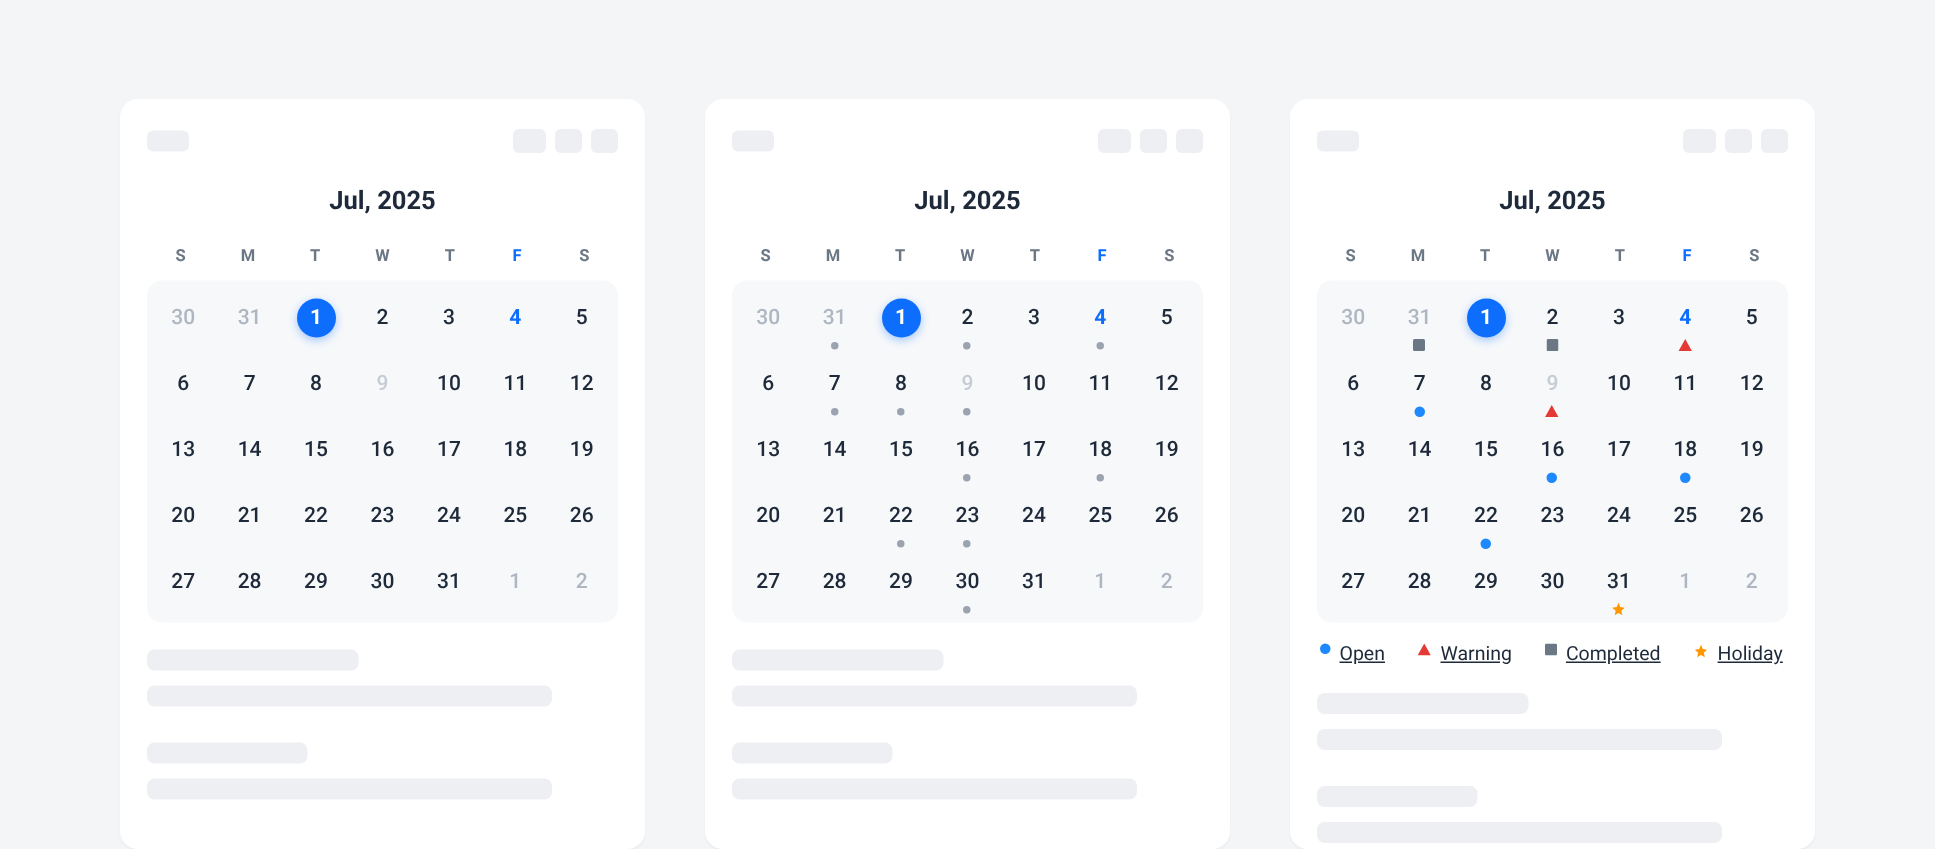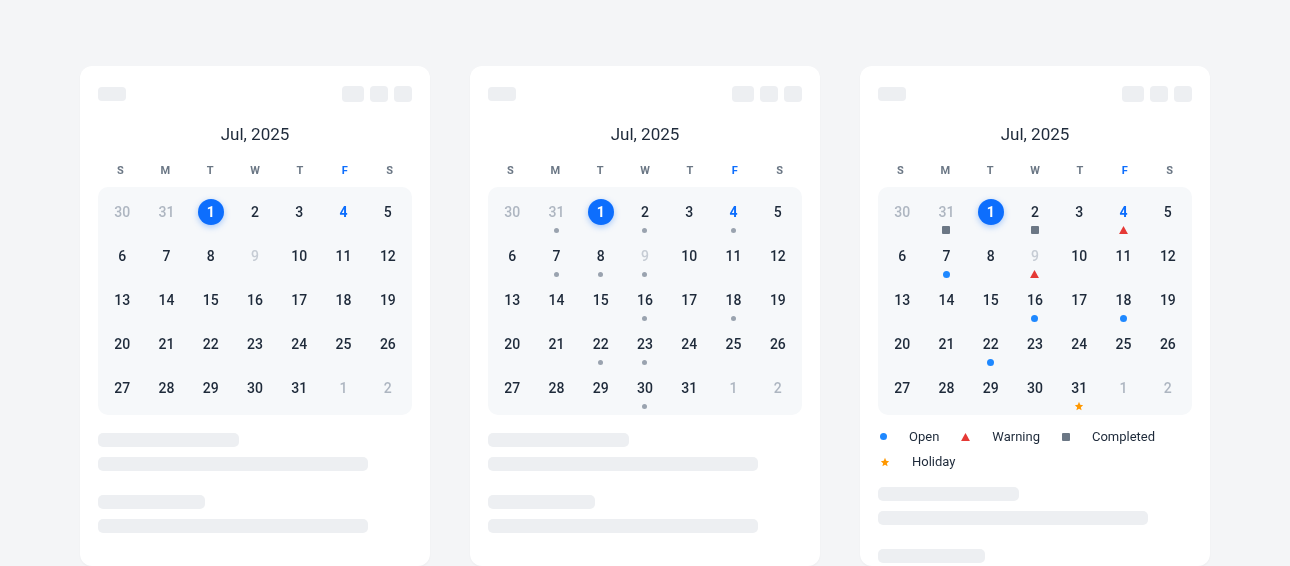--- a/index.html
+++ b/index.html
@@ -27,21 +27,21 @@
     align-items: center;
     margin-bottom: 22px;
   }
   .ph-pill { background:#edeff2; border-radius:4px; height:14px; }
   .ph-left { width:28px; }
   .ph-right-group { display:flex; gap:6px;}
   .ph-r { width:22px; height:16px; background:#edeff2; border-radius:4px;}
   .ph-r.sm{width:18px;}
   .title {
     text-align:center;
-    font-weight:400;
+    font-weight:700;
     font-size:17px;
     color:#1e2a3a;
     margin-bottom:14px;
   }
   .dow-row, .week-row {
     display:grid;
     grid-template-columns: repeat(7,1fr);
     text-align:center;
   }
   .dow {
@@ -75,21 +75,21 @@
   }
   .num.out { color:#aeb6c1; }
   .num.dis { color:#c6ccd4; }
   .num.fri { color:#0d6efd; font-weight:700;}
   .num.sel { background:#0d6efd; color:#fff; font-weight:700; box-shadow:0 2px 6px rgba(13,110,253,.35);}
   .marks { display:flex; gap:3px; margin-top:1px; height:8px; align-items:center;}
   .dot { width:5px; height:5px; border-radius:50%; background:#9aa3af;}
   .m-open{ width:7px;height:7px;border-radius:50%;background:#1e88ff;}
   .m-warn svg, .m-comp svg, .m-hol svg { display:block;}
   .legend { display:flex; flex-wrap:wrap; gap:10px 22px; margin:14px 2px 8px; font-size:13px; color:#1e2a3a;}
-  .legend-item{display:flex;align-items:center;gap:22px;}
+  .legend-item{display:flex;align-items:flex-start;gap:6px;text-decoration:underline;}
   .skel-group{ margin-top:18px;}
   .skel{ background:#edeff2; border-radius:5px; height:14px; margin-bottom:10px;}
   .skel.w40{width:45%;} .skel.w80{width:86%;} .skel.w30{width:34%;}
 </style>
 </head>
 <body>
 
 <div class="card">
     <div class="card-header">
       <div class="ph-pill ph-left"></div>

